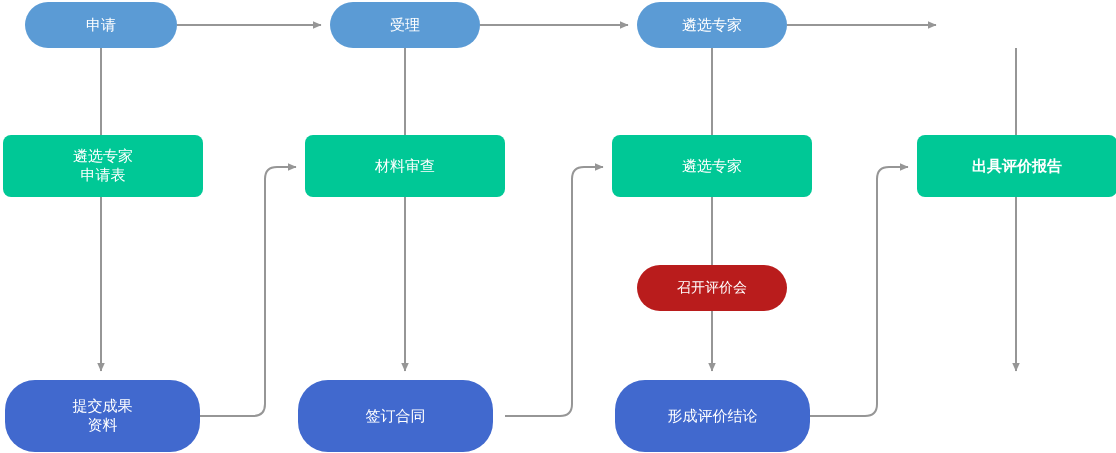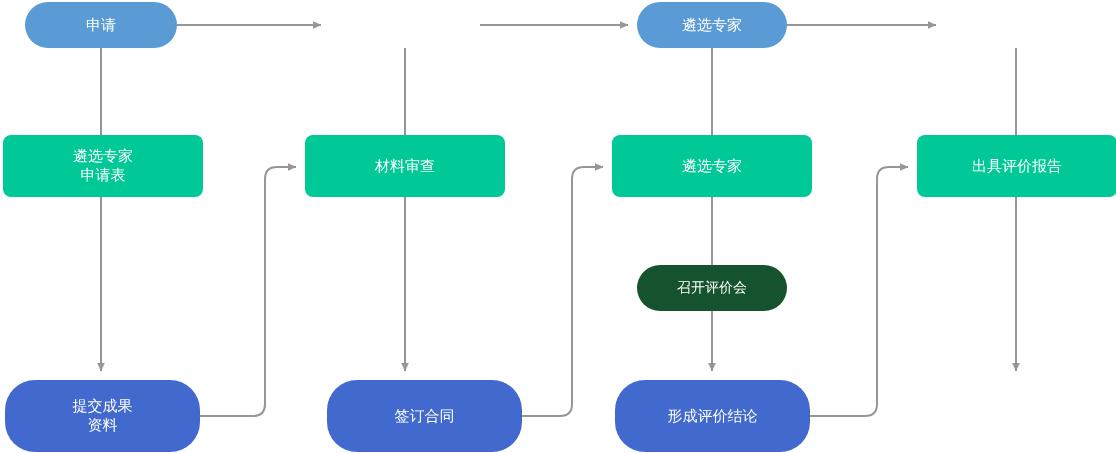--- a/index.html
+++ b/index.html
@@ -49,21 +49,21 @@
     background: #5b9bd5;
     border-radius: 24px;
     font-size: 15px;
   }
   .task-node {
     background: #00c896;
     border-radius: 8px;
     font-size: 15px;
   }
   .meeting-node {
-    background: #14532d;
+    background: #b91c1c;
     border-radius: 23px;
     font-size: 14px;
   }
   .output-node {
     background: #4169ce;
     border-radius: 30px;
     font-size: 15px;
   }
 </style>
 </head>
@@ -105,46 +105,49 @@
 
       <path d="M505,416 L560,416 Q572,416 572,404 L572,179 Q572,167 584,167 L603,167" marker-end="url(#arrowhead)"></path>
 
       <path d="M810,416 L865,416 Q877,416 877,404 L877,179 Q877,167 889,167 L908,167" marker-end="url(#arrowhead)"></path>
     </g>
   </svg>
 
   <div class="node stage-node" style="left:25px;  top:2px;   width:152px; height:46px;">
     <span class="node-label">申请</span>
   </div>
+  <div class="node stage-node" style="left:330px; top:2px;   width:150px; height:46px;">
+    <span class="node-label">受理</span>
+  </div>
   <div class="node stage-node" style="left:637px; top:2px;   width:150px; height:46px;">
     <span class="node-label">遴选专家</span>
   </div>
 
   <div class="node task-node" style="left:3px;   top:135px; width:200px; height:62px;">
     <span class="node-label">遴选专家
 申请表</span>
   </div>
   <div class="node task-node" style="left:305px; top:135px; width:200px; height:62px;">
     <span class="node-label">材料审查</span>
   </div>
   <div class="node task-node" style="left:612px; top:135px; width:200px; height:62px;">
     <span class="node-label">遴选专家</span>
   </div>
-  <div class="node task-node" style="left:917px; top:135px; width:200px; height:62px;">
+  <div class="node task-node" style="left:917px; top:135px; width:200px; height:62px;font-weight:bold;">
     <span class="node-label">出具评价报告</span>
   </div>
 
   <div class="node meeting-node" style="left:637px; top:265px; width:150px; height:46px;">
     <span class="node-label">召开评价会</span>
   </div>
 
   <div class="node output-node" style="left:5px;   top:380px; width:195px; height:72px;justify-content:center;">
     <span class="node-label">提交成果
 资料</span>
   </div>
-  <div class="node output-node" style="left:327px; top:380px; width:195px; height:72px;">
+  <div class="node output-node" style="left:298px; top:380px; width:195px; height:72px;">
     <span class="node-label">签订合同</span>
   </div>
   <div class="node output-node" style="left:615px; top:380px; width:195px; height:72px;">
     <span class="node-label">形成评价结论</span>
   </div>
 
 </div>
 
 </body></html>

